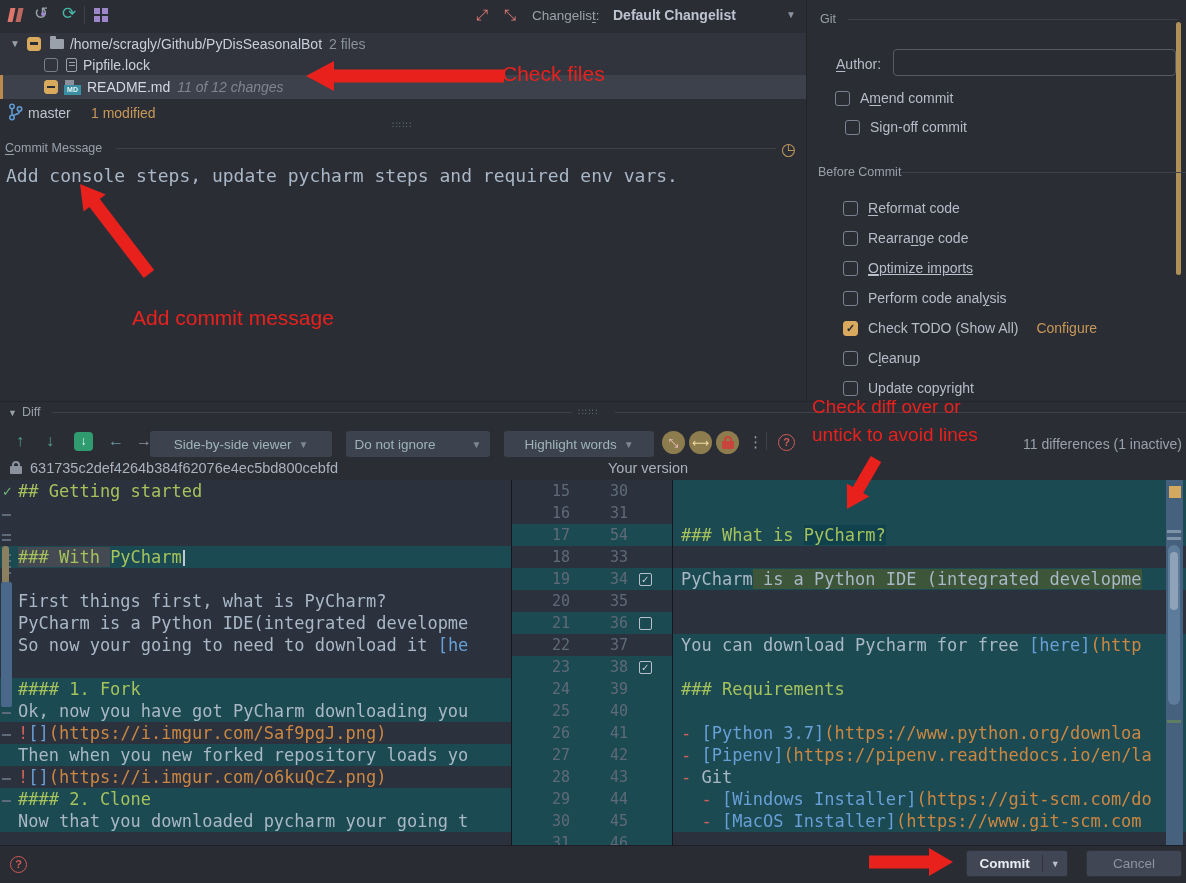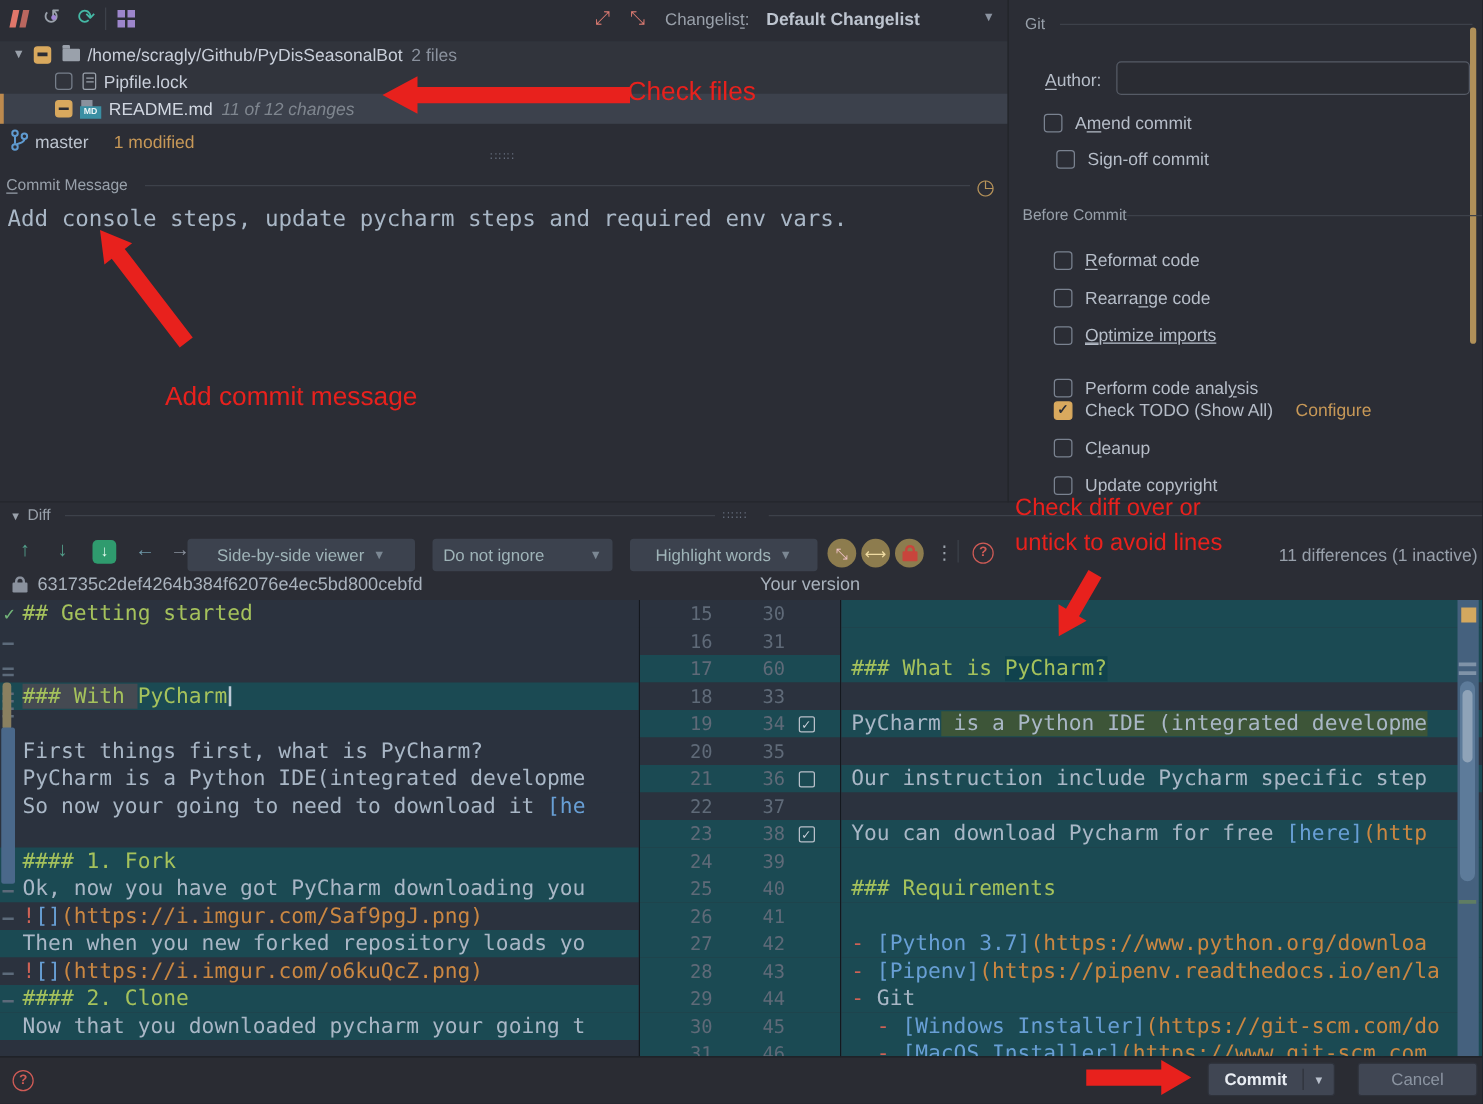--- a/index.html
+++ b/index.html
@@ -173,21 +173,21 @@
         <span class="olabel"><u>R</u>eformat code</span>
       </div>
       <div class="optrow" style="left: 843px; top: 230px;">
         <span class="obx"></span>
         <span class="olabel">Rearra<u>n</u>ge code</span>
       </div>
       <div class="optrow" style="left: 843px; top: 260px; text-decoration: underline;">
         <span class="obx"></span>
         <span class="olabel"><u>O</u>ptimize imports</span>
       </div>
-      <div class="optrow" style="left: 843px; top: 290px; margin-top: 12px;">
+      <div class="optrow" style="left: 843px; top: 290px;">
         <span class="obx"></span>
         <span class="olabel">Perform code anal<u>y</u>sis</span>
       </div>
       <div class="optrow" style="left: 843px; top: 320px;">
         <span class="obx on">✓</span>
         <span class="olabel">Check TODO (Show All)</span>
         <span class="olink">Configure</span>
       </div>
       <div class="optrow" style="left: 843px; top: 350px;">
         <span class="obx"></span>
@@ -267,21 +267,21 @@
         <span class="mrn">30</span>
         <span class="mcb"></span>
       </div>
       <div class="mrow bg-dark">
         <span class="mln">16</span>
         <span class="mrn">31</span>
         <span class="mcb"></span>
       </div>
       <div class="mrow bg-teal">
         <span class="mln">17</span>
-        <span class="mrn">60</span>
+        <span class="mrn">54</span>
         <span class="mcb"></span>
       </div>
       <div class="mrow bg-dark">
         <span class="mln">18</span>
         <span class="mrn">33</span>
         <span class="mcb"></span>
       </div>
       <div class="mrow bg-teal">
         <span class="mln">19</span>
         <span class="mrn">34</span>
@@ -354,21 +354,20 @@
         <span class="mcb"></span>
       </div>
     </div>
   <div class="pane" id="diff-right" style="left:673px;width:513px;background:#2b323e;">
       <div class="dline bg-teal"></div>
       <div class="dline bg-teal"></div>
       <div class="dline bg-teal"><span class="sg-green">### What is </span><span class="sg-green hl-tealdark">PyCharm?</span></div>
       <div class="dline bg-dark"></div>
       <div class="dline bg-teal"><span class="sg-code">PyCharm</span><span class="sg-code hl-greenbox"> is a Python IDE (integrated developme</span></div>
       <div class="dline bg-dark"></div>
-      <div class="dline bg-teal"><span class="sg-code">Our instruction include Pycharm specific step</span></div>
       <div class="dline bg-dark"></div>
       <div class="dline bg-teal"><span class="sg-code">You can download Pycharm for free </span><span class="sg-blue">[here]</span><span class="sg-orange">(http</span></div>
       <div class="dline bg-teal"></div>
       <div class="dline bg-teal"><span class="sg-green">### Requirements</span></div>
       <div class="dline bg-teal"></div>
       <div class="dline bg-teal"><span class="sg-red">- </span><span class="sg-blue">[Python 3.7]</span><span class="sg-orange">(https://www.python.org/downloa</span></div>
       <div class="dline bg-teal"><span class="sg-red">- </span><span class="sg-blue">[Pipenv]</span><span class="sg-orange">(https://pipenv.readthedocs.io/en/la</span></div>
       <div class="dline bg-teal"><span class="sg-red">- </span><span class="sg-code">Git</span></div>
       <div class="dline bg-teal"><span class="sg-red">  - </span><span class="sg-blue">[Windows Installer]</span><span class="sg-orange">(https://git-scm.com/do</span></div>
       <div class="dline bg-teal"><span class="sg-red">  - </span><span class="sg-blue">[MacOS Installer]</span><span class="sg-orange">(https://www.git-scm.com</span></div>

